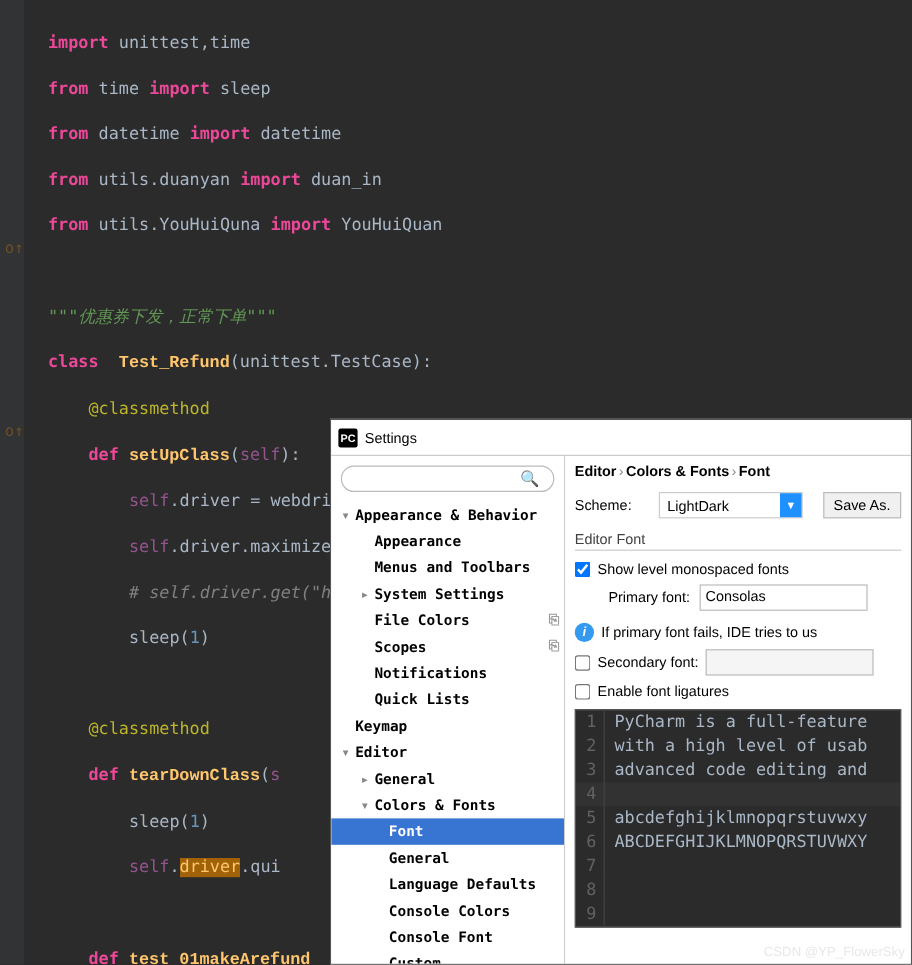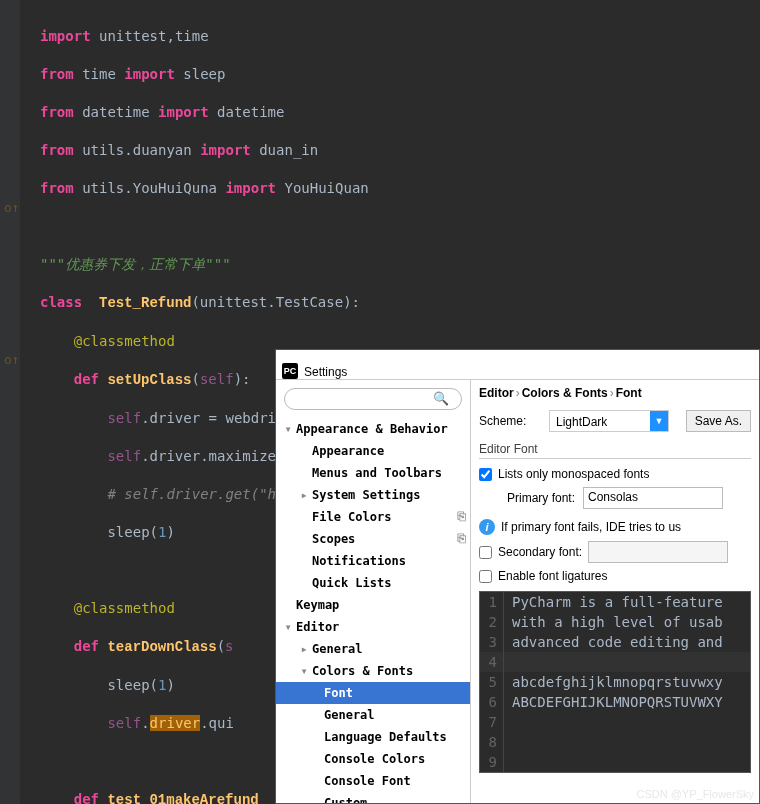--- a/index.html
+++ b/index.html
@@ -14,21 +14,21 @@
 .num { color:#6897bb; }
 .cmt { color:#808080; font-style:italic; }
 .op  { color:#a9b7c6; }
 .dec { color:#bbb529; }
 .doc { color:#629755; font-style:italic; }
 .hl  { color:#ffc66d; background:#a16207; }
 .blur { filter:blur(4px); }
 .code .ln { padding-left:24px; }
 
 .dlg { position:absolute; left:275px; top:349px; width:485px; height:455px; background:#f2f2f2; border:1px solid #555; font-family:"Segoe UI",Arial,sans-serif; font-size:12px; color:#000; }
-.tbar { height:30px; background:#fff; border-bottom:1px solid #ccc; display:flex; align-items:flex-end; padding:0 6px; gap:6px; }
+.tbar { height:30px; background:#fff; border-bottom:1px solid #ccc; display:flex; align-items:center; padding:0 6px; gap:6px; }
 .tbar .ico { width:16px; height:16px; background:#000; color:#fff; font-size:9px; font-weight:bold; display:flex; align-items:center; justify-content:center; border-radius:2px; }
 .tbar .ttl { font-size:12px; }
 .dbody { display:flex; height:calc(100% - 30px); }
 .side { width:195px; background:#fff; border-right:1px solid #ccc; padding:4px 0; overflow:hidden; }
 .srch { margin:4px 8px 8px; }
 .srch input { width:100%; height:22px; border:1px solid #bbb; border-radius:11px; padding:0 24px 0 8px; font-size:12px; outline:none; }
 .srch { position:relative; }
 .srch .mg { position:absolute; right:12px; top:3px; color:#888; font-size:13px; }
 .tree { font-family:"Lucida Console",Consolas,monospace; font-size:12px; line-height:22px; }
 .tree .it { display:flex; align-items:center; padding-right:4px; cursor:default; position:relative;font-weight:bold; }
@@ -202,21 +202,21 @@
       </div>
       <div class="row">
         <label>Scheme:</label>
         <div class="sel-s"><span>LightDark</span><span class="dd">▼</span></div>
         <div style="flex:1"></div>
         <button class="btn">Save As.</button>
       </div>
       <div class="sect">Editor Font</div>
       <div class="chk">
         <input type="checkbox" checked="" style="">
-        <span>Lists only monospaced fonts</span>
+        <span>Show level monospaced fonts</span>
       </div>
       <div class="row" style="margin-left:28px">
         <label>Primary font:</label>
         <div class="fld"><span>Consolas</span></div>
       </div>
       <div class="info">
         <div class="iico">i</div>
         <span>If primary font fails, IDE tries to us</span>
       </div>
       <div class="chk">

